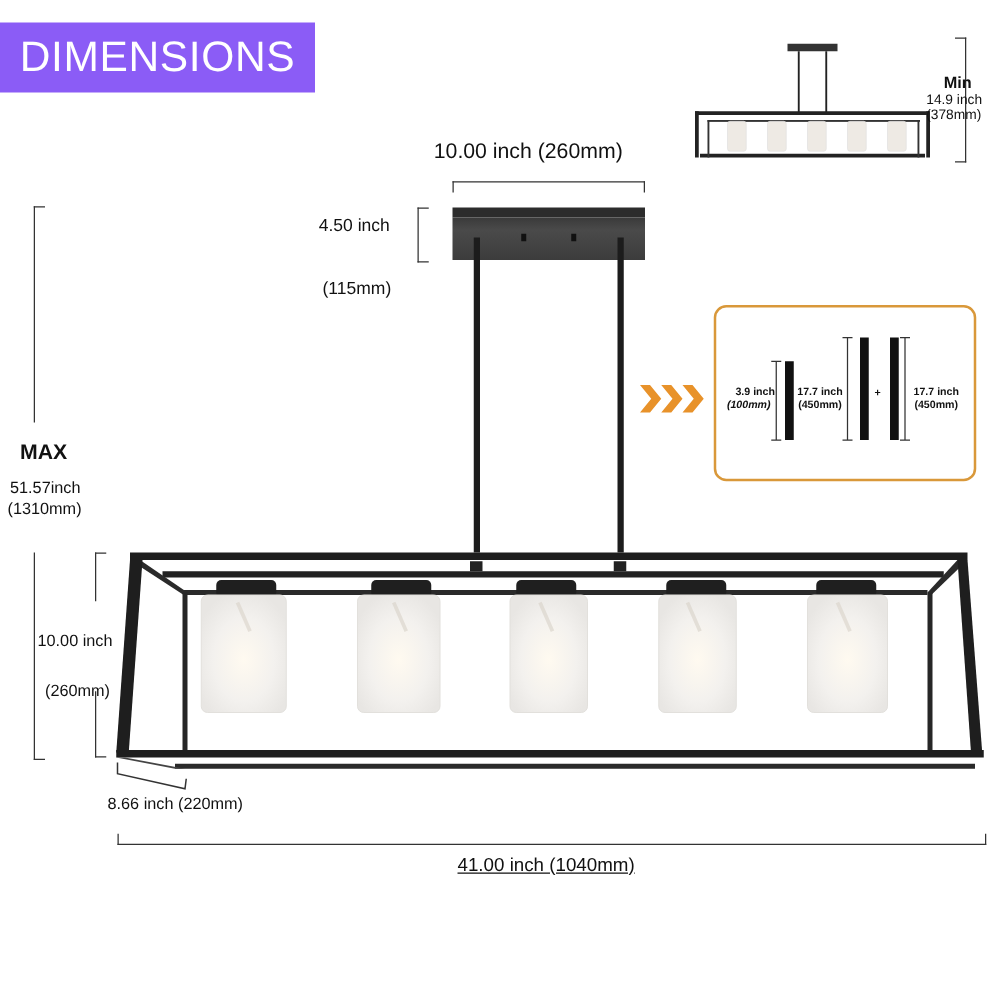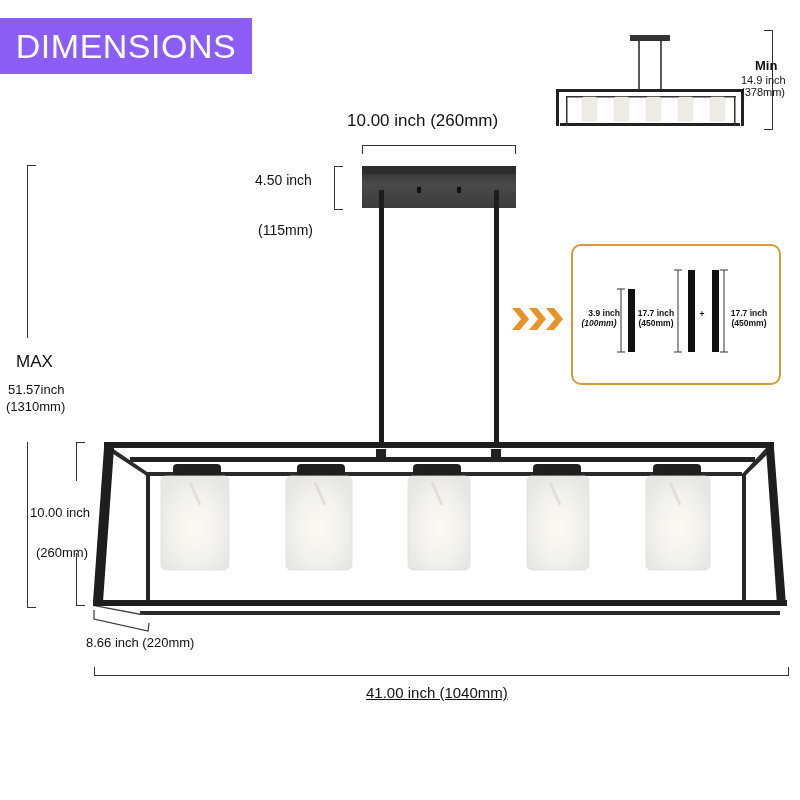--- a/index.html
+++ b/index.html
@@ -47,21 +47,21 @@
 <div class="abs txt" style="left:741px;top:86px;font-size:11px;line-height:12px;">(378mm)</div>
 
 <div class="abs txt" style="left:347px;top:111px;font-size:17px;line-height:20px;">10.00 inch (260mm)</div>
 <div class="abs bracket-h" style="left:362px;top:145px;width:152px;"></div>
 
 <div class="abs txt" style="left:255px;top:172px;">4.50 inch</div>
 <div class="abs txt" style="left:258px;top:187px;margin-top:35px;">(115mm)</div>
 <div class="abs bracket-v" style="left:334px;top:166px;height:42px;"></div>
 
 <div class="abs bracket-v" style="left:27px;top:165px;height:172px;border-bottom:none;"></div>
-<div class="abs txt" style="left:16px;top:352px;font-size:17px;line-height:20px;font-weight:normal;">MAX</div>
+<div class="abs txt" style="left:16px;top:352px;font-size:17px;line-height:20px;font-weight:bold;">MAX</div>
 <div class="abs txt" style="left:8px;top:382px;font-size:13px;">51.57inch</div>
 <div class="abs txt" style="left:6px;top:399px;font-size:13px;">(1310mm)</div>
 <div class="abs bracket-v" style="left:27px;top:442px;height:165px;border-top:none;"></div>
 
 <div class="abs bracket-v" style="left:76px;top:442px;height:38px;border-bottom:none;"></div>
 <div class="abs txt" style="left:30px;top:505px;font-size:13px;">10.00 inch</div>
 <div class="abs txt" style="left:36px;top:521px;font-size:13px;margin-top:24px;">(260mm)</div>
 <div class="abs bracket-v" style="left:76px;top:553px;height:52px;border-top:none;"></div>
 
 <div class="abs" style="left:0;top:0;width:800px;height:800px;">

